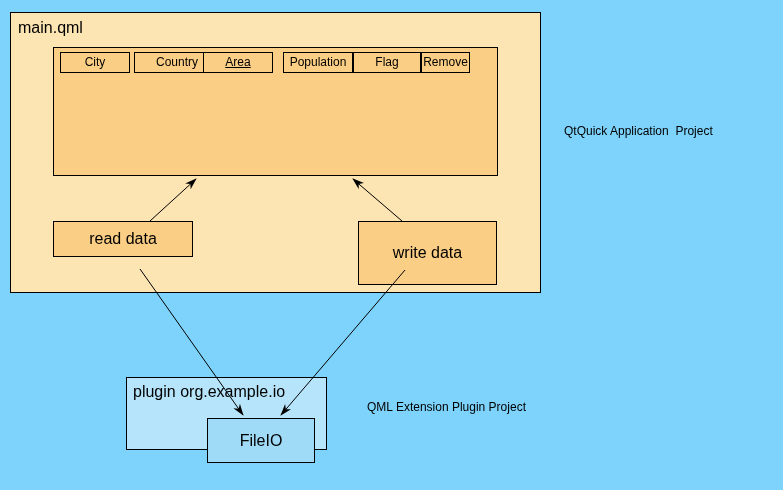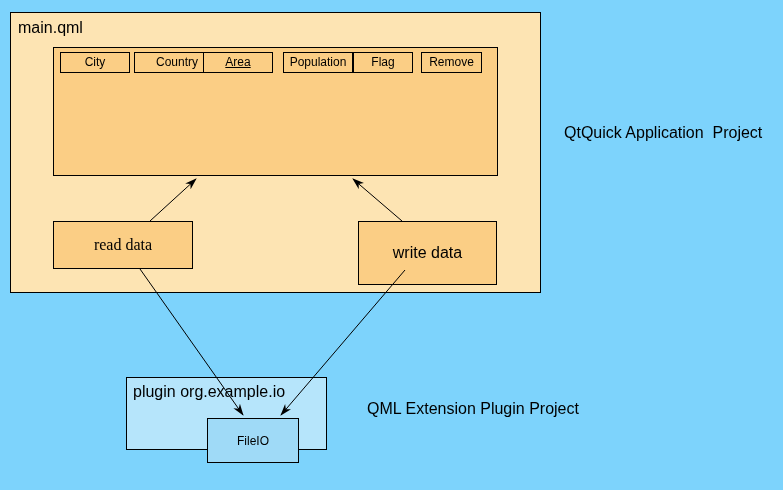--- a/index.html
+++ b/index.html
@@ -50,40 +50,40 @@
     text-align: center;
     overflow: hidden;
   }
   .btn-box {
     background: var(--inner-orange);
     display: flex;
     align-items: center;
     justify-content: center;
     font-size: 16px;
   }
-  .read-box  { left: 53px;  top: 221px; width: 140px; height: 48px; font-family: Liberation Serif, serif; }
+  .read-box  { left: 53px;  top: 221px; width: 140px; height: 36px; }
   .write-box { left: 358px; top: 221px; width: 139px; height: 64px; }
   .plugin-box {
     left: 126px; top: 377px;
     width: 201px; height: 73px;
     background: var(--outer-blue);
   }
   .plugin-box .box-title { left: 6px; top: 5px; }
   .fileio-box {
     left: 207px; top: 418px;
-    width: 92px; height: 45px;
+    width: 108px; height: 45px;
     background: var(--inner-blue);
     display: flex;
     align-items: center;
     justify-content: center;
-    font-size: 12px;
+    font-size: 16px;
   }
   .floating-label {
     position: absolute;
-    font-size: 16px;
+    font-size: 12px;
     color: #000000;
     white-space: pre;
   }
   .label-qtquick { left: 564px; top: 124px; }
   .label-qmlext  { left: 367px; top: 400px; }
   #arrow-layer {
     position: absolute;
     left: 0; top: 0;
     width: 783px; height: 490px;
     pointer-events: none;
@@ -100,22 +100,22 @@
 
   <div class="box main-box">
     <div class="box-title">main.qml</div>
   </div>
 
   <div class="box table-box">
     <div class="col-header" style="left:6px;   width:70px;">City</div>
     <div class="col-header" style="left:80px;  width:86px;">Country</div>
     <div class="col-header" style="left:149px; width:70px;text-decoration:underline;">Area</div>
     <div class="col-header" style="left:229px; width:70px;">Population</div>
-    <div class="col-header" style="left:299px; width:60px;">Flag</div>
-    <div class="col-header" style="left:367px; width:61px;">Remove</div>
+    <div class="col-header" style="left:299px; width:68px;">Flag</div>
+    <div class="col-header" style="left:367px; width:49px;">Remove</div>
   </div>
 
   <div class="box btn-box read-box">read data</div>
   <div class="box btn-box write-box">write data</div>
 
   <div class="box plugin-box">
     <div class="box-title">plugin org.example.io</div>
   </div>
   <div class="box fileio-box">FileIO</div>
 

